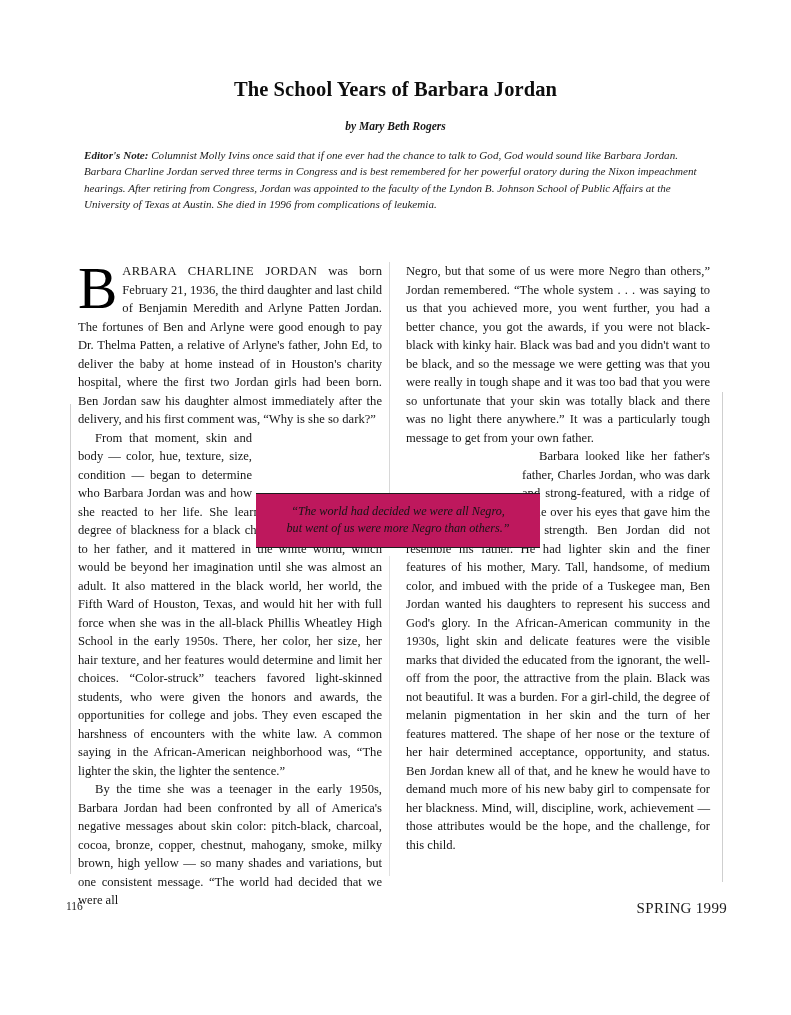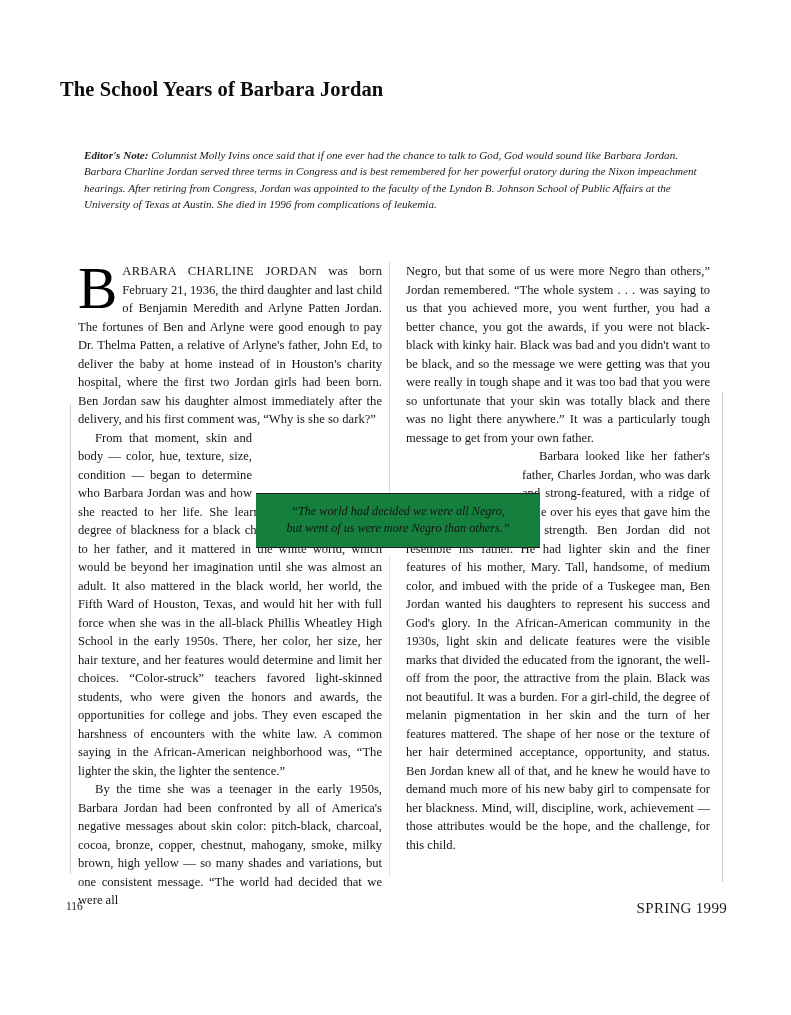--- a/index.html
+++ b/index.html
@@ -35,20 +35,21 @@
   .scan-rule.right { left: 722px; top: 392px; height: 490px; }
   .scan-rule.gutter{ left: 389px; top: 262px; height: 232px; background:#d8d8d8; }
   .scan-rule.gutter2{ left: 389px; top: 556px; height: 320px; background:#e0e0e0; }
 
   
   .masthead {
     position: absolute;
     left: 60px;
     top: 78px;
     width: 671px;
+    text-align: center;
   }
   .article-title {
     font-family: "Liberation Serif", "DejaVu Serif", serif;
     font-weight: bold;
     font-size: 20.5px;
     letter-spacing: 0.1px;
     line-height: 1.1;
     margin: 0;
     color: #0d0d0d;
   }
@@ -138,21 +139,21 @@
     shape-outside: inset(0);
   }
 
   
   .pullquote {
     position: absolute;
     left: 256px;
     top: 493px;
     width: 284px;
     text-align: center;
-    background: #15803d;
+    background: #be185d;
   }
   .pullquote .rule {
     height: 0;
     border-top: 1.4px solid #1b1b1b;
     width: 100%;
   }
   .pullquote .rule.bottom { border-top-width: 1.2px; }
   .pullquote .qtext {
     font-style: italic;
     font-size: 12.2px;
@@ -181,20 +182,21 @@
 
 <div id="page">
 
   <div class="scan-rule left"></div>
   <div class="scan-rule right"></div>
   <div class="scan-rule gutter"></div>
   <div class="scan-rule gutter2"></div>
 
   <div class="masthead">
     <h1 class="article-title">The School Years of Barbara Jordan</h1>
+    <div class="byline">by Mary Beth Rogers</div>
   </div>
 
   <div class="editors-note">
     <span class="en-label">Editor's Note:</span><span> Columnist Molly Ivins once said that if one ever had the chance to talk to God, God would sound like Barbara Jordan. Barbara Charline Jordan served three terms in Congress and is best remembered for her powerful oratory during the Nixon impeachment hearings. After retiring from Congress, Jordan was appointed to the faculty of the Lyndon B. Johnson School of Public Affairs at the University of Texas at Austin. She died in 1996 from complications of leukemia.</span>
   </div>
 
 
   <div class="col left">
     <p class="first">
       <span class="dropcap">B</span><span class="smallcaps">ARBARA CHARLINE JORDAN</span><span> was born February 21, 1936, the third daughter and last child of Benjamin Meredith and Arlyne Patten Jordan. The fortunes of Ben and Arlyne were good enough to pay Dr. Thelma Patten, a relative of Arlyne's father, John Ed, to deliver the baby at home instead of in Houston's charity hospital, where the first two Jordan girls had been born. Ben Jordan saw his daughter almost immediately after the delivery, and his first comment was, “Why is she so dark?”</span>

